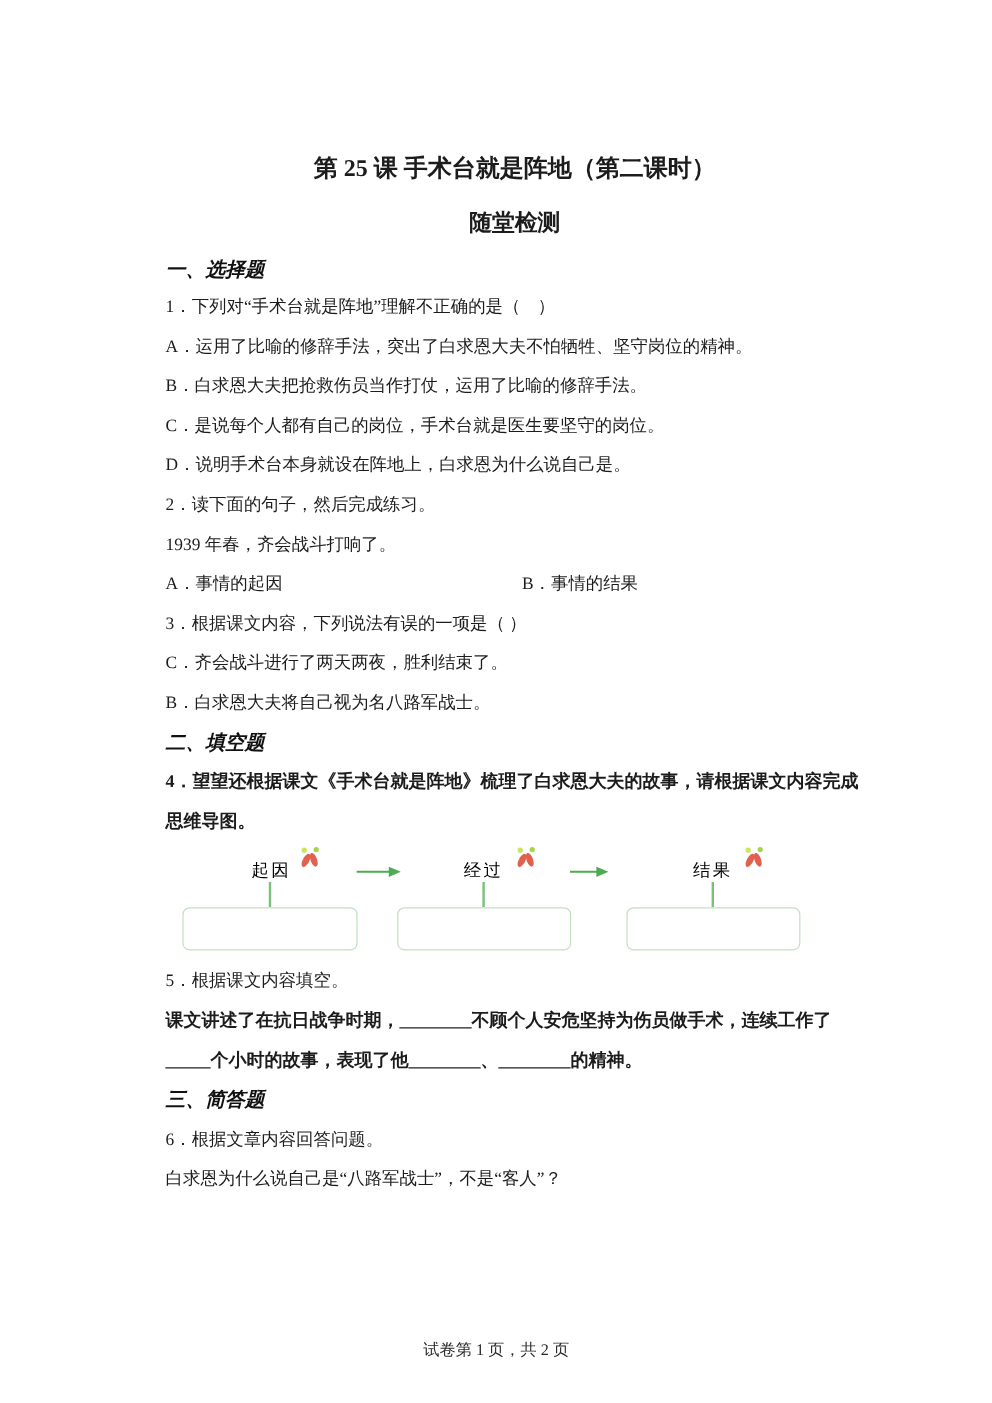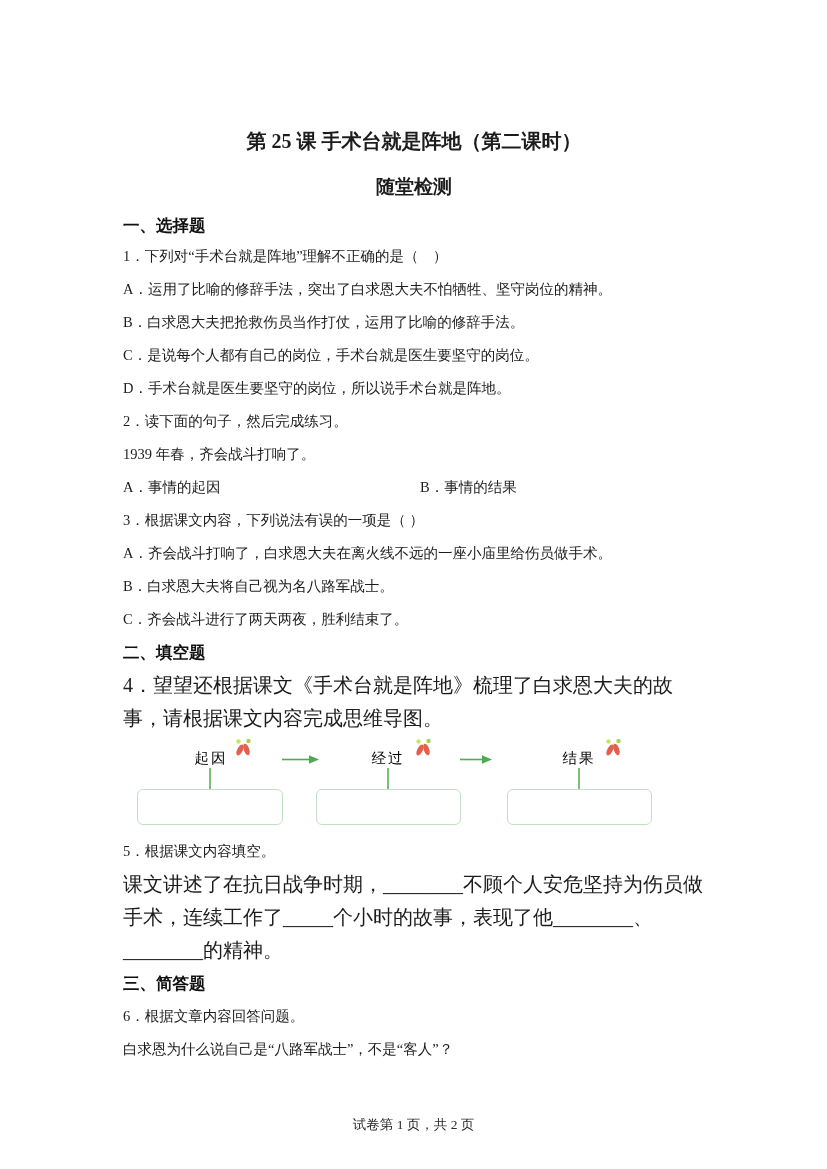--- a/index.html
+++ b/index.html
@@ -2,33 +2,33 @@
 <html><head>
 <meta charset="utf-8">
 <style>
   html,body { margin:0; padding:0; background:#ffffff; }
   body {
     width:827px; height:1169px;
     font-family:"Liberation Serif","DejaVu Serif",serif;
     color:#1c1c1c;
   }
   .page { position:relative; width:827px; height:1169px; background:#fff; overflow:hidden; }
-  .content { position:absolute; left:123px; top:0; width:582px; padding-top:126px; }
+  .content { position:absolute; left:138px; top:0; width:582px; padding-top:126px; }
 
   .title   { text-align:center; font-weight:bold; font-size:20px; line-height:30px; white-space:nowrap; }
   .subtitle{ text-align:center; font-weight:bold; font-size:19px; line-height:30px; margin-top:16px; }
 
   .heading {
     font-family:"Liberation Sans","DejaVu Sans",sans-serif;
-    font-weight:bold; font-size:16.5px; line-height:33px; color:#111;
+    font-weight:bold; font-size:16.5px; line-height:33px; color:#111;font-style:italic;
   }
   .heading.first { margin-top:8px; line-height:30px; }
 
   .line { font-size:14.5px; line-height:33px; white-space:nowrap; }
-  .para { font-size:20px; line-height:33px; }
+  .para { font-size:15px; line-height:33px;font-weight:bold; }
 
   .opt-row .opt-a { display:inline-block; width:297px; }
 
   
   .diagram { position:relative; height:100px; width:582px; }
   .node-label {
     position:absolute; top:14px; transform:translateX(-50%);
     font-size:14.5px; color:#000000; letter-spacing:2px; white-space:nowrap;
   }
   .node-label.n1 { left:88px; }
@@ -62,32 +62,31 @@
 
     <div class="title">第 25 课 手术台就是阵地（第二课时）</div>
     <div class="subtitle">随堂检测</div>
 
     <div class="heading first">一、选择题</div>
 
     <div class="line">1．下列对“手术台就是阵地”理解不正确的是（　）</div>
     <div class="line">A．运用了比喻的修辞手法，突出了白求恩大夫不怕牺牲、坚守岗位的精神。</div>
     <div class="line">B．白求恩大夫把抢救伤员当作打仗，运用了比喻的修辞手法。</div>
     <div class="line">C．是说每个人都有自己的岗位，手术台就是医生要坚守的岗位。</div>
-    <div class="line">D．手术台就是医生要坚守的岗位，所以说手术台就是阵地。</div>
+    <div class="line">D．说明手术台本身就设在阵地上，白求恩为什么说自己是。</div>
 
     <div class="line">2．读下面的句子，然后完成练习。</div>
     <div class="line">1939 年春，齐会战斗打响了。</div>
     <div class="line opt-row">
       <span class="opt-a">A．事情的起因</span><span>B．事情的结果</span>
     </div>
 
     <div class="line">3．根据课文内容，下列说法有误的一项是（ ）</div>
-    <div class="line">A．齐会战斗打响了，白求恩大夫在离火线不远的一座小庙里给伤员做手术。</div>
+    <div class="line">C．齐会战斗进行了两天两夜，胜利结束了。</div>
     <div class="line">B．白求恩大夫将自己视为名八路军战士。</div>
-    <div class="line">C．齐会战斗进行了两天两夜，胜利结束了。</div>
 
     <div class="heading">二、填空题</div>
     <div class="para">4．望望还根据课文《手术台就是阵地》梳理了白求恩大夫的故事，请根据课文内容完成思维导图。</div>
 
     <div class="diagram">
       <span class="node-label n1">起因</span>
       <span class="node-label n2">经过</span>
       <span class="node-label n3">结果</span>
 
       <svg class="deco d1" viewBox="0 0 20 22">

